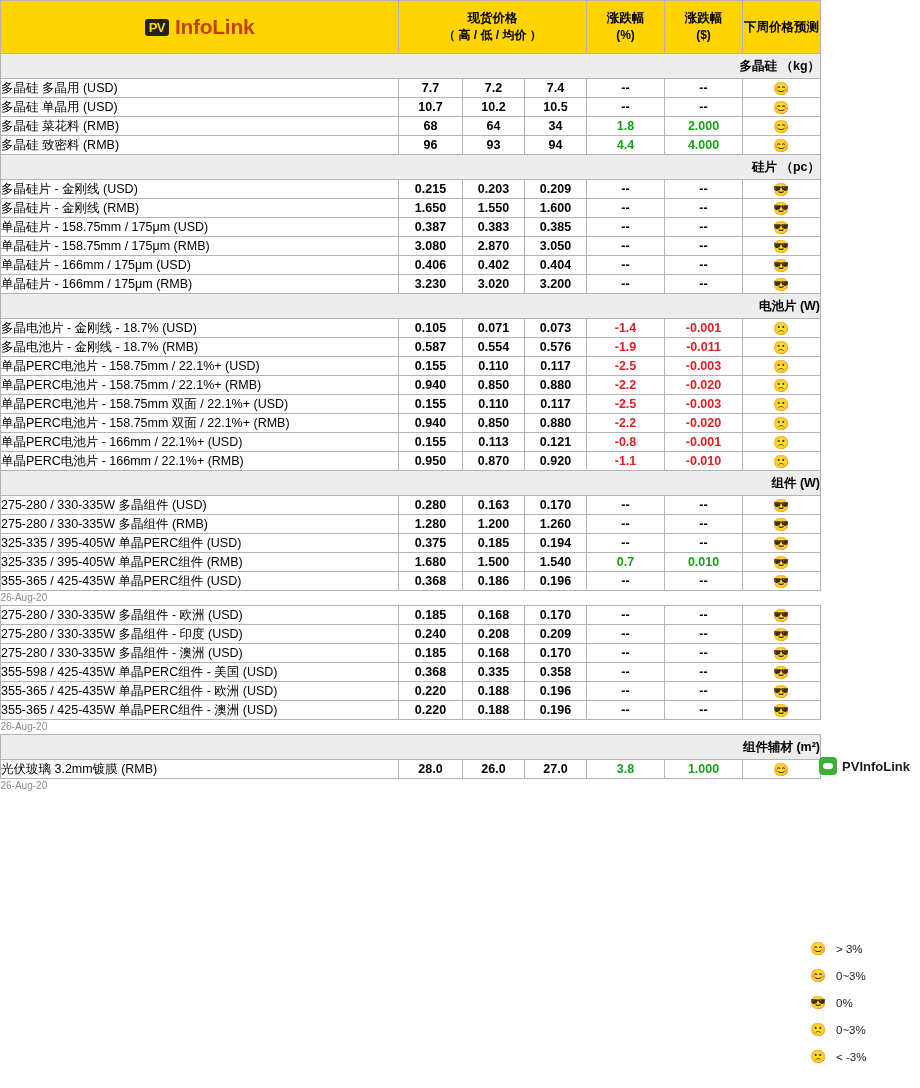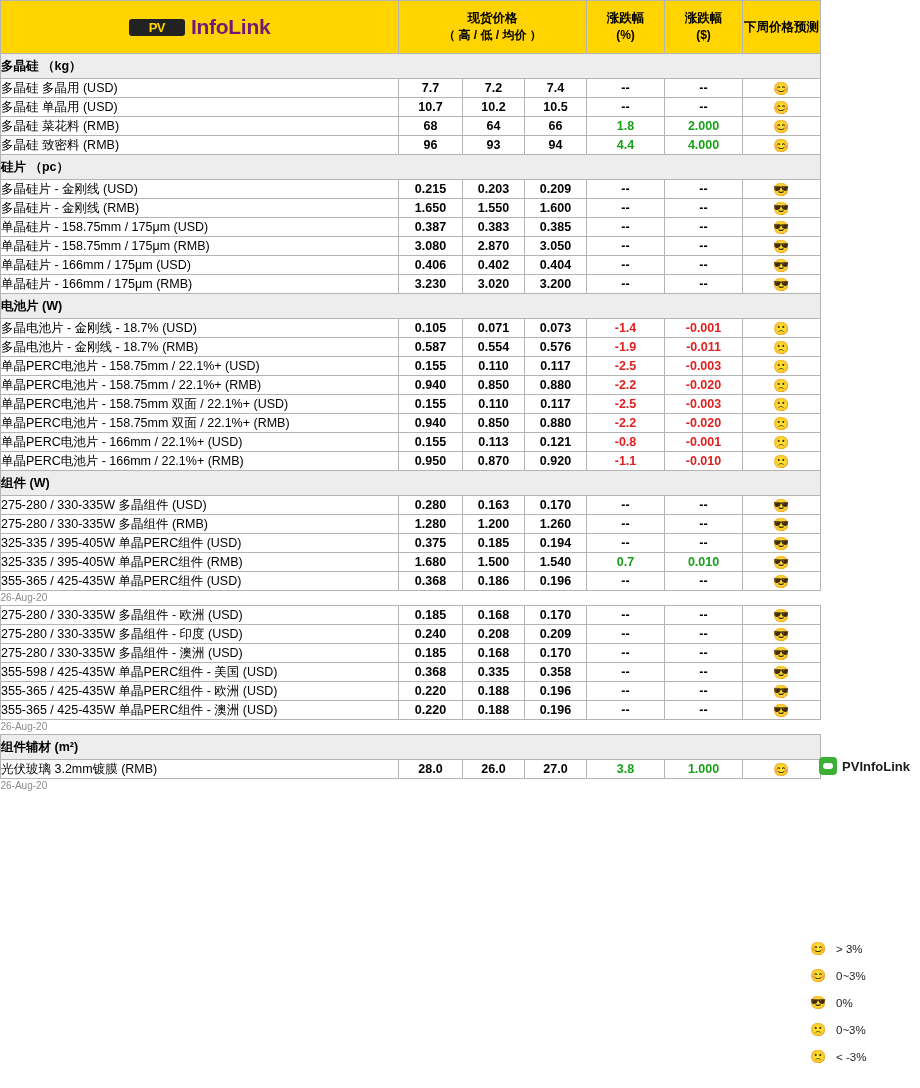--- a/index.html
+++ b/index.html
@@ -49,47 +49,47 @@
     align-items: center;
     justify-content: center;
     gap: 6px;
   }
   .logo-badge {
     background: #222222;
     color: #ffd400;
     font-weight: bold;
     font-size: 13px;
     border-radius: 3px;
-    padding: 2px 20px;
+    padding: 2px 4px;
     line-height: 1;
     letter-spacing: -0.5px;
   }
   .logo-text {
     font-weight: bold;
     font-size: 21px;
-    color: #701a75;
+    color: #c2410c;
     letter-spacing: -0.3px;
     text-align: center;
   }
   .header-cell {
     background: #ffd400;
     text-align: center;
     font-weight: bold;
     font-size: 12.5px;
     line-height: 1.35;
     padding: 4px 2px;
   }
   .header-cell .sub {
     font-weight: bold;
     font-size: 12px;
     display: block;
   }
   .section-row td {
     background: #ededed;
-    text-align: left;
+    text-align: right;
     font-weight: bold;
     font-size: 12.5px;
     height: 24px;
     margin-left: 36px;
   }
   .name-cell {
     padding: 4px 6px;
     font-size: 12.5px;
     height: 18px;
     white-space: nowrap;
@@ -221,21 +221,21 @@
           <td class="num-cell">10.2</td>
           <td class="num-cell">10.5</td>
           <td class="chg-cell chg-flat">--</td>
           <td class="chg-cell chg-flat">--</td>
           <td class="fore-cell">😊</td>
         </tr>
         <tr>
           <td class="name-cell">多晶硅 菜花料 (RMB)</td>
           <td class="num-cell">68</td>
           <td class="num-cell">64</td>
-          <td class="num-cell">66</td>
+          <td class="num-cell">34</td>
           <td class="chg-cell chg-up">1.8</td>
           <td class="chg-cell chg-up">2.000</td>
           <td class="fore-cell">😊</td>
         </tr>
         <tr>
           <td class="name-cell">多晶硅 致密料 (RMB)</td>
           <td class="num-cell">96</td>
           <td class="num-cell">93</td>
           <td class="num-cell">94</td>
           <td class="chg-cell chg-up">4.4</td>

